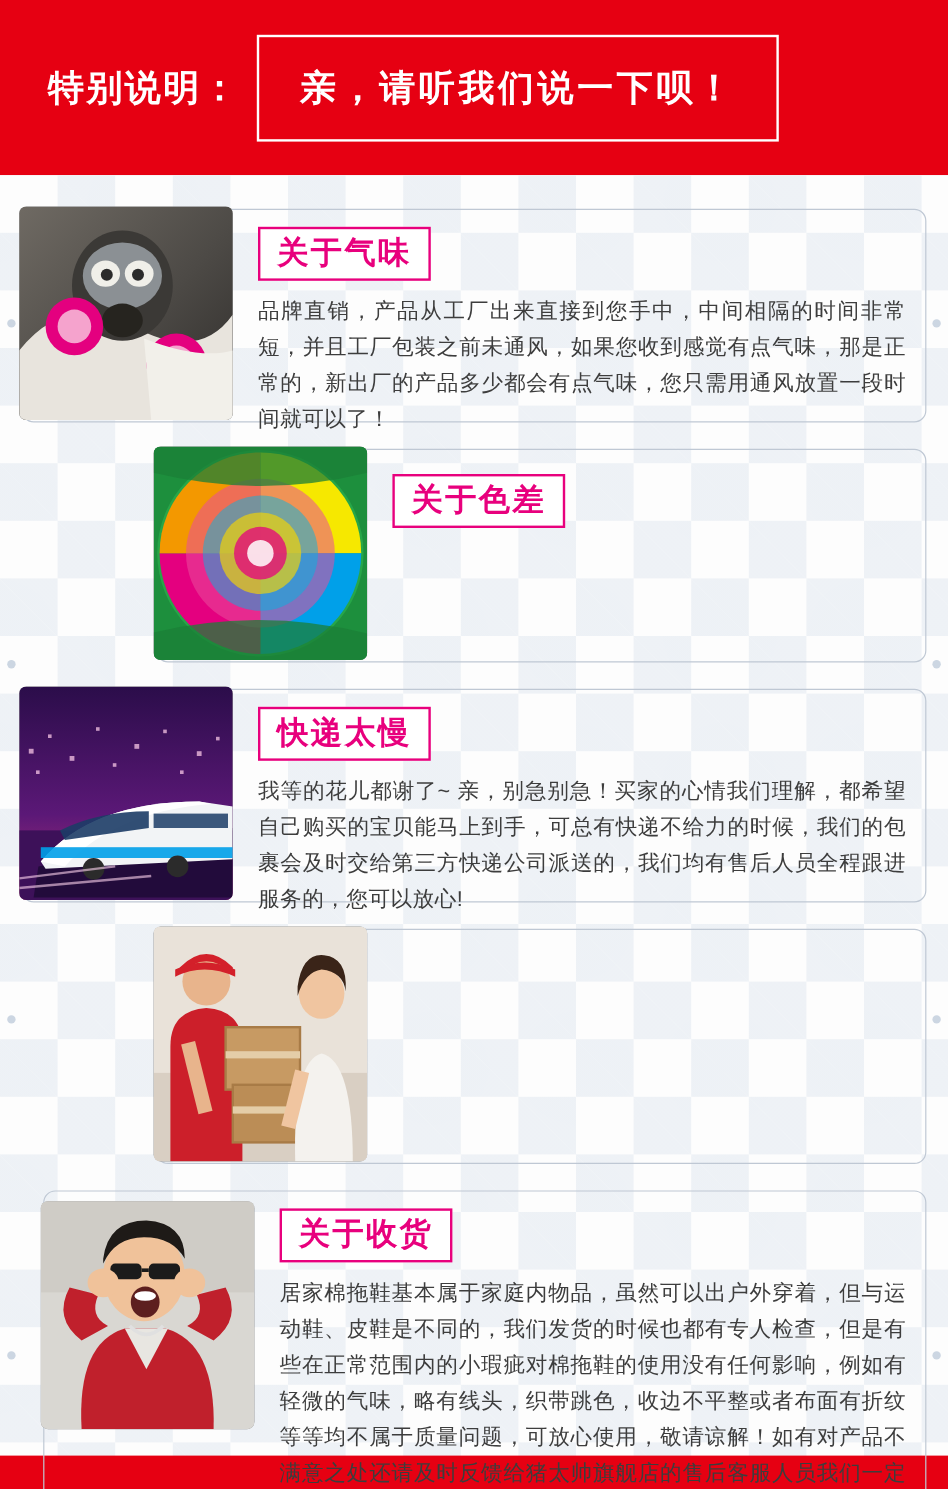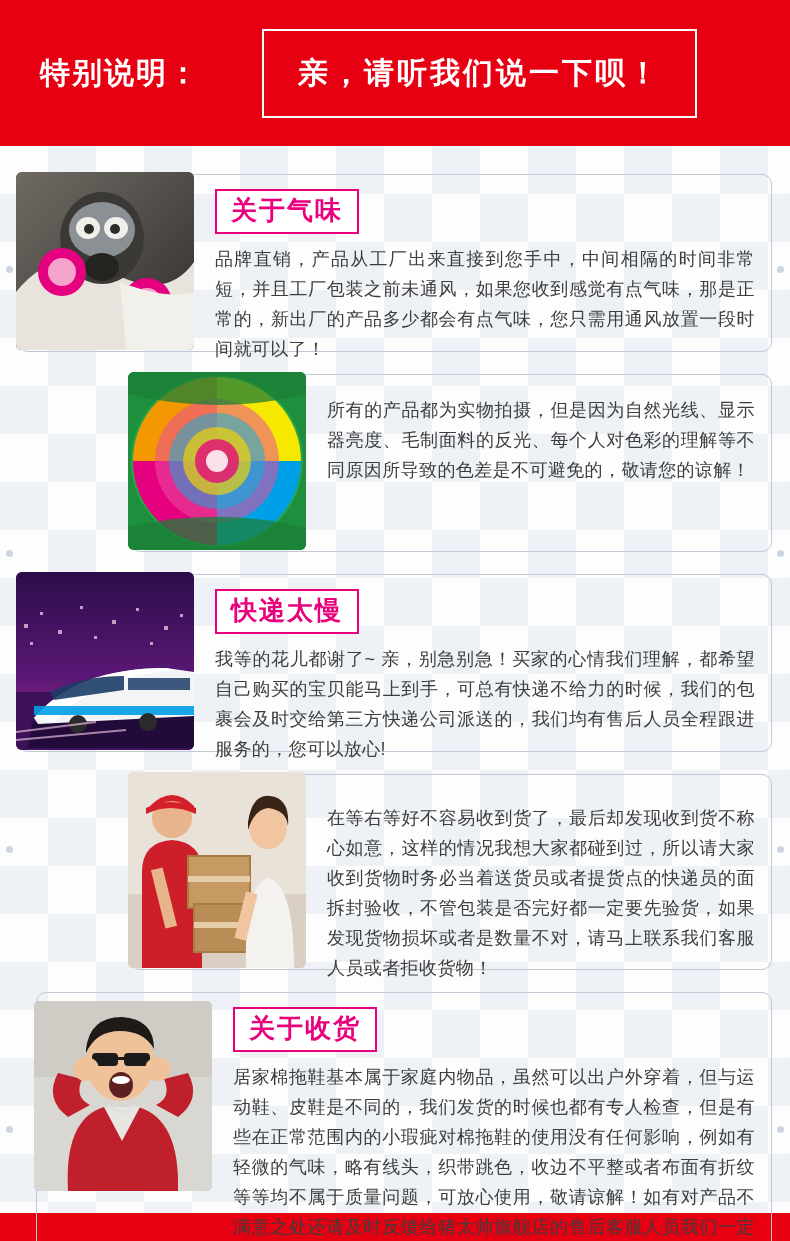--- a/index.html
+++ b/index.html
@@ -40,21 +40,20 @@
     letter-spacing: 2px;
     white-space: nowrap;
     margin-right: 14px;
   }
   .banner-box {
     border: 2px solid #ffffff;
     padding: 22px 34px;
     display: flex;
     align-items: center;
     justify-content: center;
-    margin-left: 48px;
   }
   .banner-box-text {
     color: #ffffff;
     font-size: 30px;
     font-weight: bold;
     letter-spacing: 3px;
     white-space: nowrap;
   }
 
   
@@ -244,21 +243,21 @@
               <circle cx="89" cy="89" r="62" fill="#e94d9c" opacity="0.55"></circle>
               <circle cx="89" cy="89" r="48" fill="#00b5e2" opacity="0.5"></circle>
               <circle cx="89" cy="89" r="34" fill="#f7d600" opacity="0.65"></circle>
               <circle cx="89" cy="89" r="22" fill="#e4007f" opacity="0.75"></circle>
               <circle cx="89" cy="89" r="11" fill="#ffffff" opacity="0.85"></circle>
               <path d="M0 0 L178 0 L178 22 Q90 44 0 22 Z" fill="#1b7f37" opacity="0.75"></path>
               <path d="M0 155 Q90 134 178 156 L178 178 L0 178 Z" fill="#1b7f37" opacity="0.75"></path>
             </svg>
           </div>
           <div class="card-body">
-            <p class="card-text">所有的产品都为实物拍摄，但是因为自然光线、显示器亮度、毛制面料的反光、每个人对色彩的理解等不同原因所导致的色差是不可避免的，敬请您的谅解！</p>
+            <div class="card-heading">关于色差</div>
           </div>
         </div>
       </div>
 
       <div class="card c3">
         <div class="card-inner">
           <div class="card-photo">
             <svg width="178" height="178" viewBox="0 0 178 178" xmlns="http://www.w3.org/2000/svg">
               <defs>
                 <linearGradient id="g3" x1="0" y1="0" x2="0" y2="1">
@@ -330,21 +329,20 @@
 
               <g>
                 <ellipse cx="140" cy="56" rx="19" ry="21" fill="#f0c5a0"></ellipse>
                 <path d="M120 50 Q124 22 142 24 Q162 26 160 54 Q158 38 140 36 Q126 38 120 58 Z" fill="#3a2418"></path>
                 <path d="M118 196 Q116 112 140 106 Q166 112 166 196 Z" fill="#f4f2ee"></path>
                 <rect x="112" y="120" width="12" height="48" fill="#f0c5a0" transform="rotate(14 118 144)"></rect>
               </g>
             </svg>
           </div>
           <div class="card-body">
-            <p class="card-text">在等右等好不容易收到货了，最后却发现收到货不称心如意，这样的情况我想大家都碰到过，所以请大家收到货物时务必当着送货员或者提货点的快递员的面拆封验收，不管包装是否完好都一定要先验货，如果发现货物损坏或者是数量不对，请马上联系我们客服人员或者拒收货物！</p>
           </div>
         </div>
       </div>
 
       <div class="card c5">
         <div class="card-inner">
           <div class="card-photo">
             <svg width="178" height="190" viewBox="0 0 178 190" xmlns="http://www.w3.org/2000/svg">
               <rect width="178" height="190" fill="#d9d7d2"></rect>
               <rect x="0" y="0" width="178" height="76" fill="#cfccc6"></rect>

